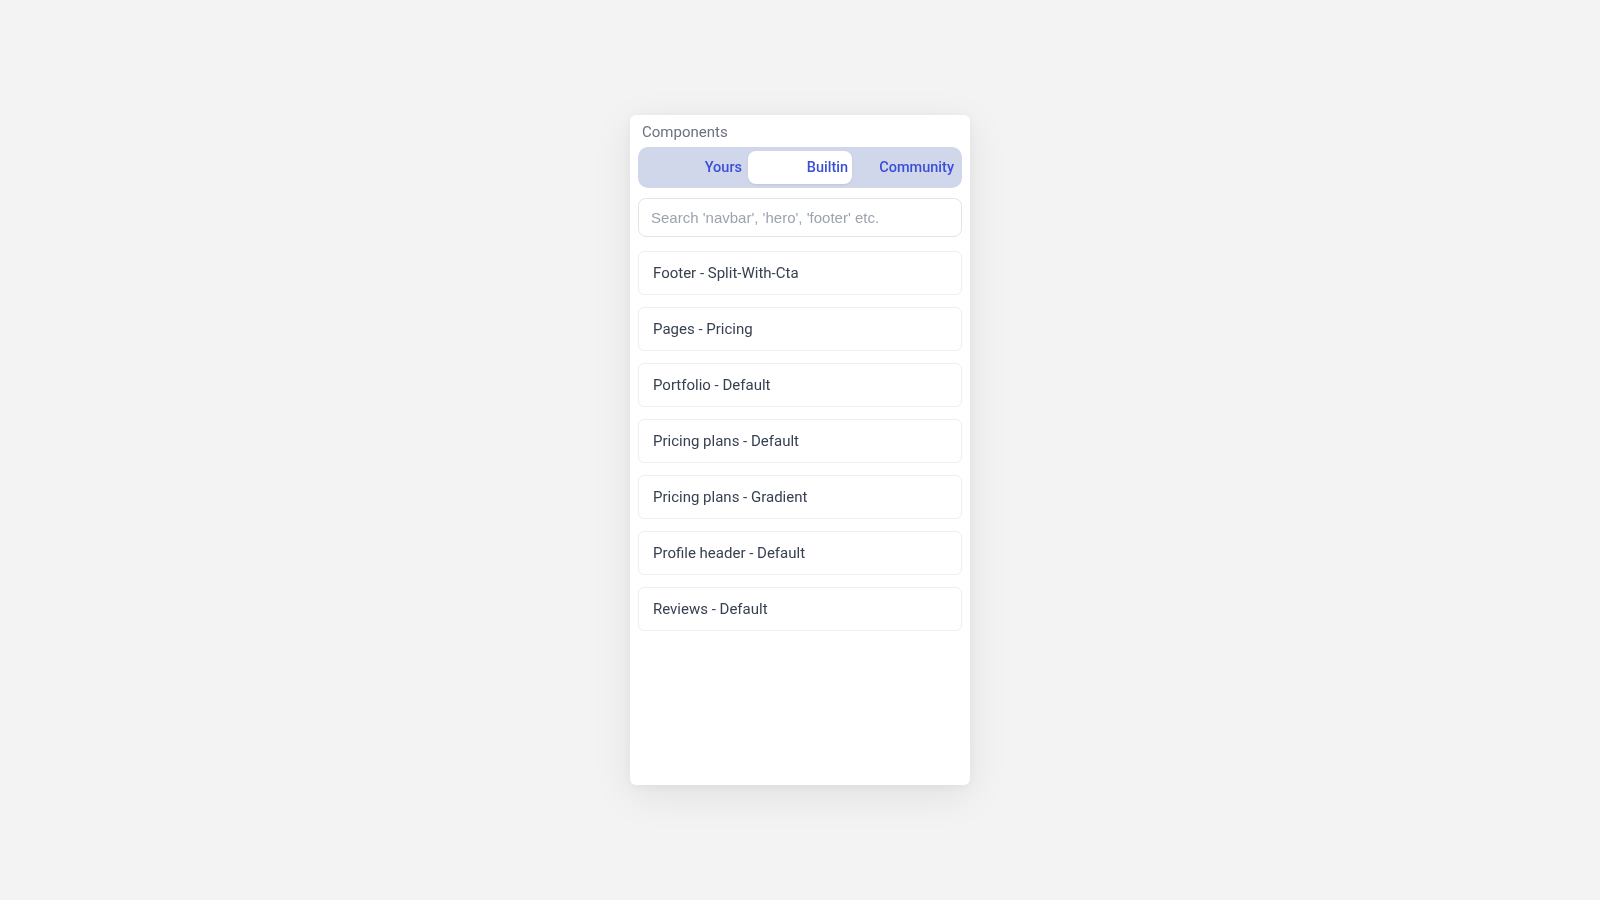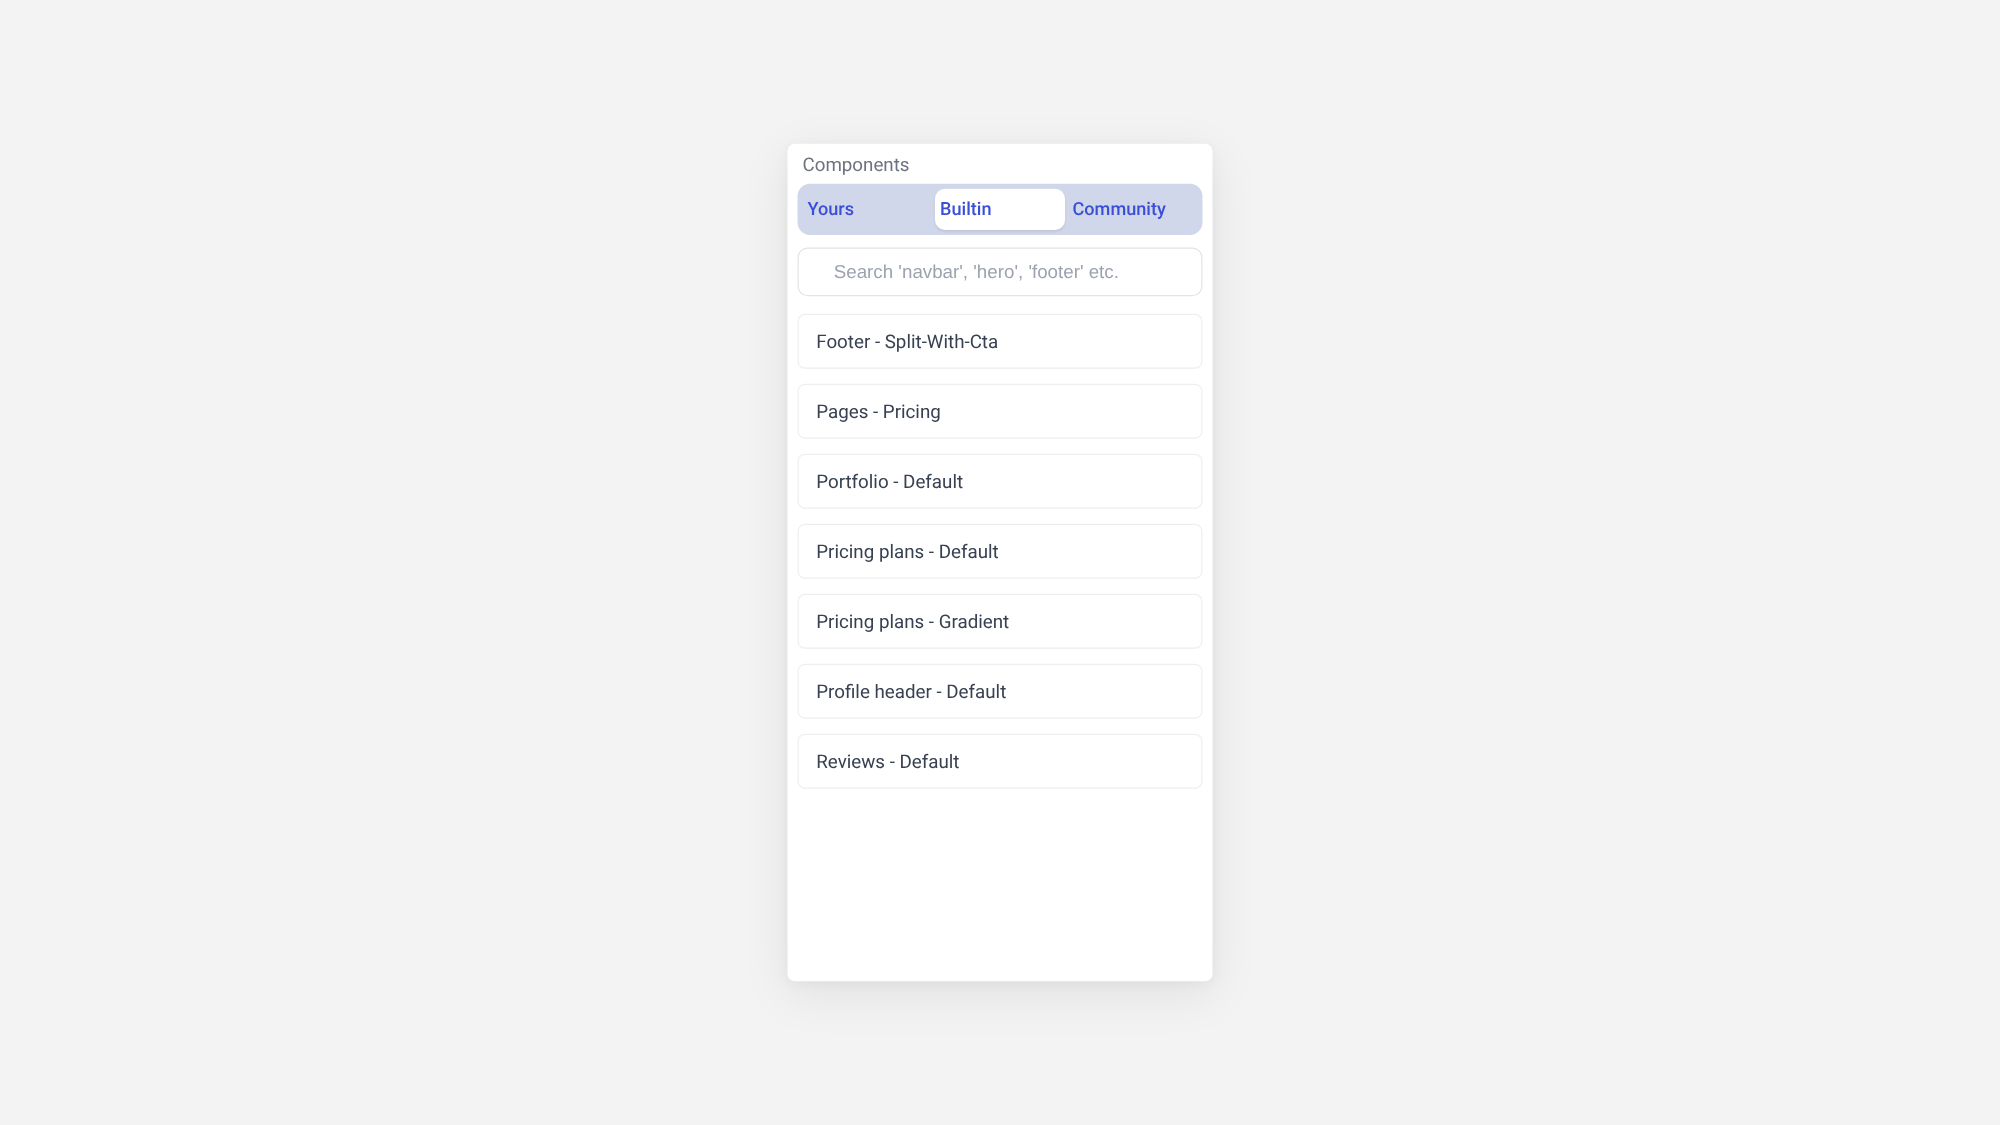--- a/index.html
+++ b/index.html
@@ -35,41 +35,41 @@
     .tabs {
       display: flex;
       background: #d0d7ea;
       border-radius: 10px;
       margin: 0 8px 10px 8px;
       padding: 4px;
       gap: 2px;
     }
     .tab {
       flex: 1;
-      text-align: left;
+      text-align: right;
       padding: 8px 4px;
       font-size: 14.5px;
       font-weight: 500;
       color: #3a4fd8;
       border-radius: 8px;
       cursor: pointer;
       user-select: none;
     }
     .tab.active {
       background: #ffffff;
       box-shadow: 0 1px 2px rgba(0,0,0,0.08);
     }
     .search-wrap {
       padding: 0 8px 6px 8px;
     }
     .search-input {
       width: 100%;
       border: 1px solid #e2e4e8;
       border-radius: 8px;
-      padding: 10px 28px;
+      padding: 10px 12px;
       font-size: 15px;
       color: #3b82f6;
       outline: none;
       background: #fff;
     }
     .search-input::placeholder {
       color: #9ca3af;
     }
     .list {
       flex: 1;

